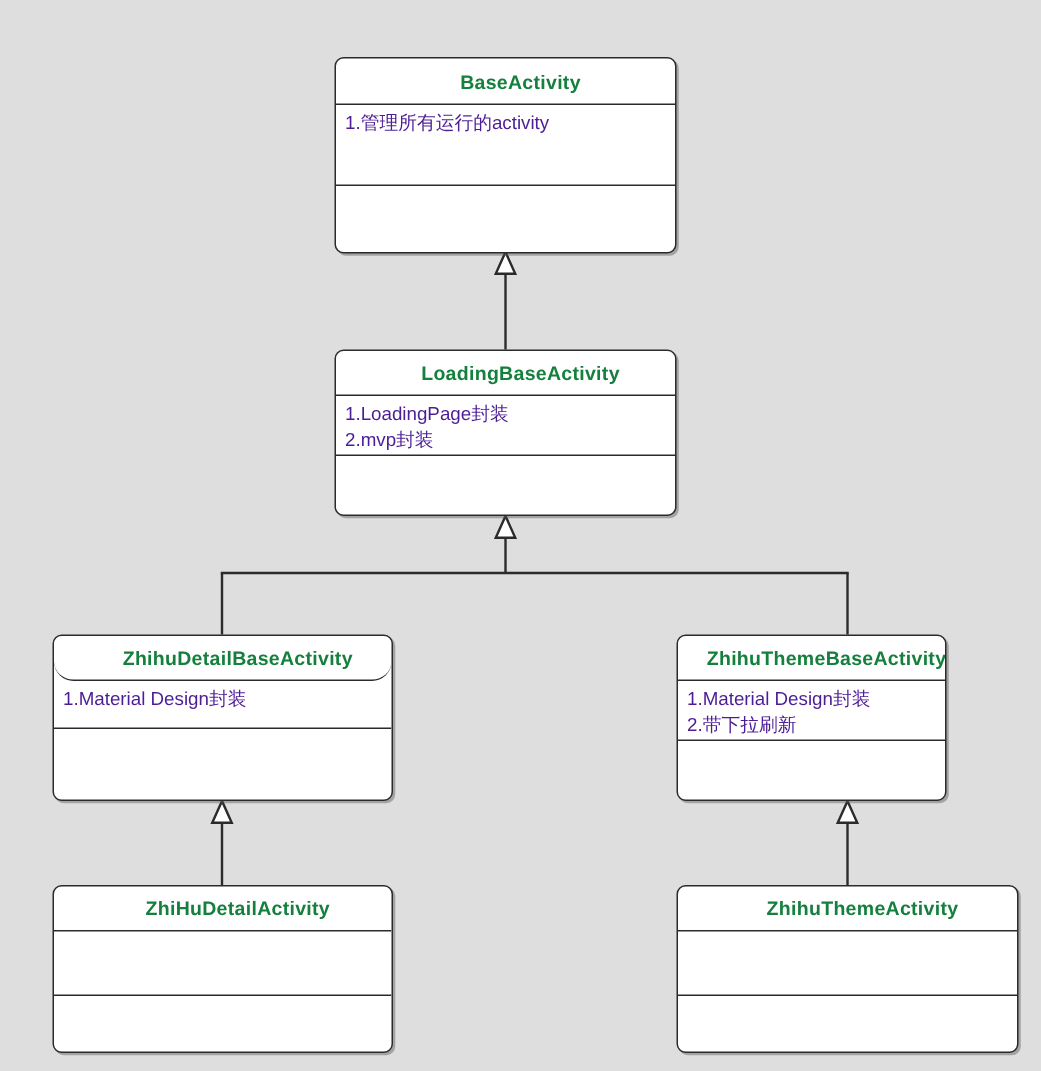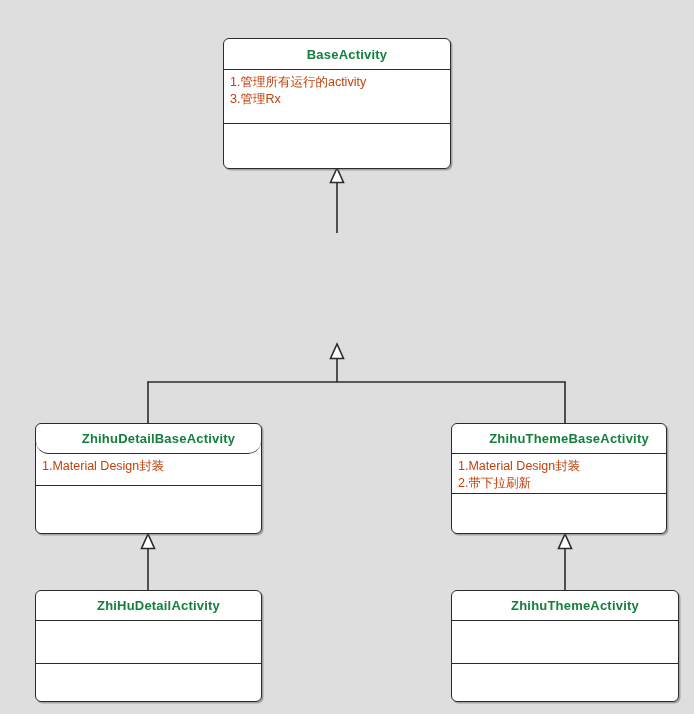--- a/index.html
+++ b/index.html
@@ -50,21 +50,21 @@
     white-space: nowrap;
     padding-left: 20px;
   }
   .uml-attrs {
     box-sizing: border-box;
     width: 100%;
     border-bottom: 1.6px solid #2b2b2b;
     padding: 4px 6px 3px 6px;
     font-size: 12.5px;
     line-height: 16.5px;
-    color: #c2410c;
+    color: #4c1d95;
     overflow: hidden;
   }
   .uml-attrs .row {
     white-space: nowrap;
   }
   .uml-ops {
     box-sizing: border-box;
     width: 100%;
     padding: 4px 6px;
     font-size: 12.5px;
@@ -81,21 +81,21 @@
   .box-loading     { left: 223px; top: 233px; width: 228px; height: 111px; }
   .box-loading .uml-name  { height: 30px; }
   .box-loading .uml-attrs { height: 40px; }
   .box-loading .uml-ops   { height: 39px; }
 
   .box-detailbase  { left: 35px;  top: 423px; width: 227px; height: 111px; }
   .box-detailbase .uml-name  { height: 30px; border-radius: 13px; }
   .box-detailbase .uml-attrs { height: 32px; }
   .box-detailbase .uml-ops   { height: 47px; }
 
-  .box-themebase   { left: 451px; top: 423px; width: 216px; height: 111px; }
+  .box-themebase   { left: 451px; top: 423px; width: 180px; height: 111px; }
   .box-themebase .uml-name  { height: 30px; }
   .box-themebase .uml-attrs { height: 40px; }
   .box-themebase .uml-ops   { height: 39px; }
 
   .box-detail      { left: 35px;  top: 590px; width: 227px; height: 112px; }
   .box-detail .uml-name  { height: 30px; }
   .box-detail .uml-attrs { height: 43px; }
   .box-detail .uml-ops   { height: 37px; }
 
   .box-theme       { left: 451px; top: 590px; width: 228px; height: 112px; }
@@ -131,25 +131,32 @@
     <g>
       <line x1="565" y1="590" x2="565" y2="548" stroke="#2b2b2b" stroke-width="1.6"></line>
       <polygon points="565,534 558.5,548.5 571.5,548.5" fill="#ffffff" stroke="#2b2b2b" stroke-width="1.6" stroke-linejoin="miter"></polygon>
     </g>
   </svg>
 
   <div class="uml-class box-base">
     <div class="uml-name">BaseActivity</div>
     <div class="uml-attrs">
       <div class="row">1.管理所有运行的activity</div>
-      <div class="row">3.管理Rx</div>
     </div>
     <div class="uml-ops"></div>
   </div>
 
+  <div class="uml-class box-loading">
+    <div class="uml-name">LoadingBaseActivity</div>
+    <div class="uml-attrs">
+      <div class="row">1.LoadingPage封装</div>
+      <div class="row">2.mvp封装</div>
+    </div>
+    <div class="uml-ops"></div>
+  </div>
 
   <div class="uml-class box-detailbase">
     <div class="uml-name">ZhihuDetailBaseActivity</div>
     <div class="uml-attrs">
       <div class="row">1.Material Design封装</div>
     </div>
     <div class="uml-ops"></div>
   </div>
 
   <div class="uml-class box-themebase">

